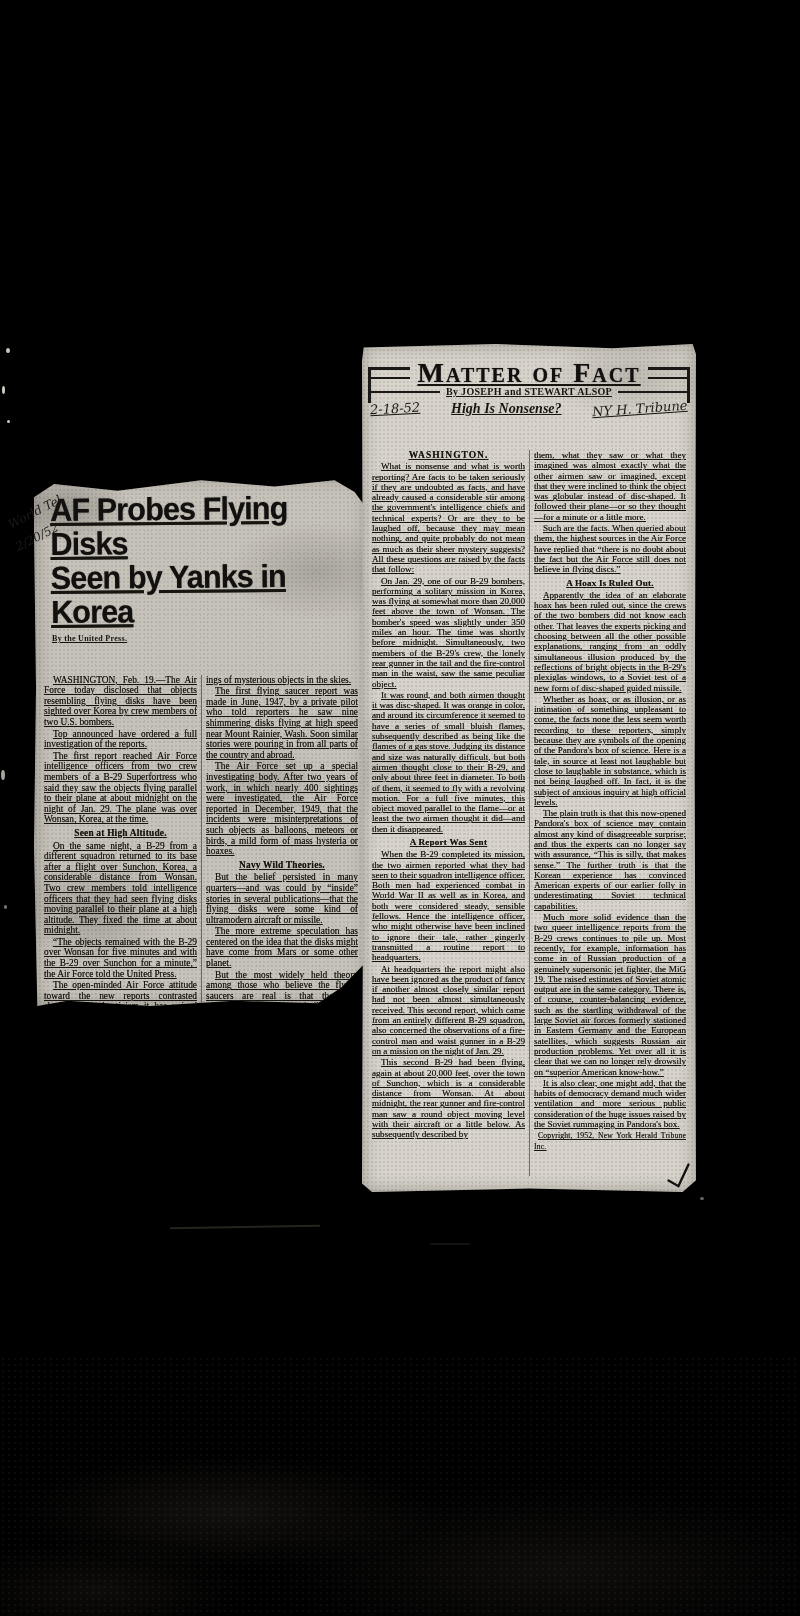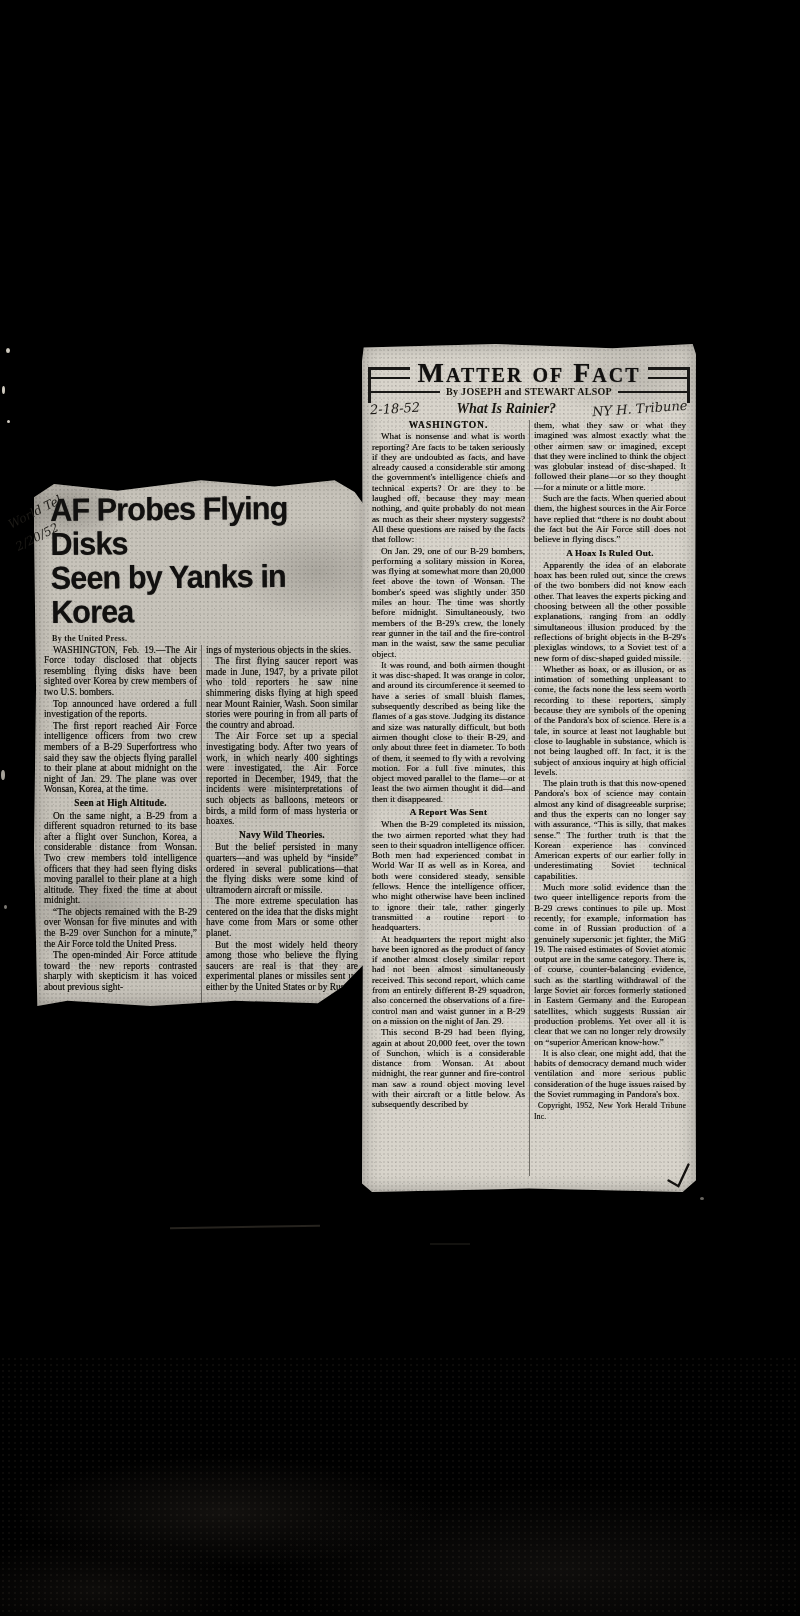--- a/index.html
+++ b/index.html
@@ -38,32 +38,32 @@
 
   #right-clip{left:362px;top:344px;width:334px;height:848px;
     background:
       radial-gradient(ellipse 120px 60px at 80% 4%, rgba(45,42,38,0.16), transparent 70%),
       radial-gradient(ellipse 100px 90px at 12% 50%, rgba(45,42,38,0.12), transparent 70%),
       radial-gradient(ellipse 140px 90px at 78% 78%, rgba(45,42,38,0.13), transparent 70%),
       #d8d4cb;
     clip-path:polygon(0.5% 0.4%,40% 0,75% 0.5%,99% 0,100% 1.2%,99.6% 50%,100% 98.6%,
       96% 100%,50% 99.6%,3% 100%,0 99%,0.4% 55%,0 2%);}
 
-  .clip-inner{position:relative;height:100%;padding:8px 6px;box-sizing:border-box;}
+  .clip-inner{position:relative;height:100%;padding:8px 6px;box-sizing:border-box;text-decoration:underline;}
 
   
   .headline{font-family:"Liberation Sans",sans-serif;font-weight:bold;
     font-size:32px;line-height:1.06;letter-spacing:-1px;color:#121110;
     transform:rotate(-0.5deg) scaleX(0.96);transform-origin:left top;
     margin:10px 0 4px 10px;text-shadow:0 0 1px rgba(0,0,0,0.55);}
   .byline-left{font-weight:bold;font-size:8px;margin:2px 0 2px 12px;
     letter-spacing:0.3px;}
 
   .cols{display:flex;overflow:hidden;}
-  .col{width:50%;padding:0 4px;box-sizing:border-box;overflow:hidden;}
+  .col{width:50%;padding:0 4px;box-sizing:border-box;overflow:hidden;margin-top:30px;}
   .col + .col{border-left:1px solid rgba(25,23,20,0.55);}
 
   .body-text{font-size:9.4px;line-height:10.6px;text-align:justify;
     text-shadow:0 0 0.6px rgba(10,10,8,0.65);}
   #left-clip .cols{height:404px;}
   #right-clip .cols{height:756px;}
   #right-clip .body-text{font-size:9.1px;line-height:10.3px;}
 
   .para{margin:0 0 1px;text-indent:9px;}
   .para.cont{text-indent:0;}
@@ -137,21 +137,21 @@
           <p class="para subhead">Seen at High Altitude.</p>
           <p class="para">On the same night, a B-29 from a different squadron returned to its base after a flight over Sunchon, Korea, a considerable distance from Wonsan. Two crew members told intelligence officers that they had seen flying disks moving parallel to their plane at a high altitude. They fixed the time at about midnight.</p>
           <p class="para">“The objects remained with the B-29 over Wonsan for five minutes and with the B-29 over Sunchon for a minute,” the Air Force told the United Press.</p>
           <p class="para">The open-minded Air Force attitude toward the new reports contrasted sharply with skepticism it has voiced about previous sight-</p>
         </div>
       <div class="col">
           <p class="para cont">ings of mysterious objects in the skies.</p>
           <p class="para">The first flying saucer report was made in June, 1947, by a private pilot who told reporters he saw nine shimmering disks flying at high speed near Mount Rainier, Wash. Soon similar stories were pouring in from all parts of the country and abroad.</p>
           <p class="para">The Air Force set up a special investigating body. After two years of work, in which nearly 400 sightings were investigated, the Air Force reported in December, 1949, that the incidents were misinterpretations of such objects as balloons, meteors or birds, a mild form of mass hysteria or hoaxes.</p>
           <p class="para subhead">Navy Wild Theories.</p>
-          <p class="para">But the belief persisted in many quarters—and was upheld by “inside” ordered in several publications—that the flying disks were some kind of ultramodern aircraft or missile.</p>
+          <p class="para">But the belief persisted in many quarters—and was could by “inside” stories in several publications—that the flying disks were some kind of ultramodern aircraft or missile.</p>
           <p class="para">The more extreme speculation has centered on the idea that the disks might have come from Mars or some other planet.</p>
           <p class="para">But the most widely held theory among those who believe the flying saucers are real is that they are experimental planes or missiles sent up either by the United States or by Russia.</p>
         </div>
     </div>
   </div>
 </div>
 
 <div id="right-clip" class="clipping">
   <div class="clip-inner">
     <div class="mast-row">
@@ -159,21 +159,21 @@
       <span class="mast-title">Matter of Fact</span>
       <span class="mrule mr"></span>
     </div>
     <div class="mast-byline-row">
       <span class="brule"></span>
       <span class="mast-byline">By JOSEPH and STEWART ALSOP</span>
       <span class="brule"></span>
     </div>
     <div class="title-row">
       <span class="hand hand-date">2-18-52</span>
-      <span class="col-title">What Is Rainier?</span>
+      <span class="col-title">High Is Nonsense?</span>
       <span class="hand hand-src">NY H. Tribune</span>
     </div>
     <div class="cols body-text">
       <div class="col">
         <div class="dateline">WASHINGTON.</div>
         <div>
             <p class="para">What is nonsense and what is worth reporting? Are facts to be taken seriously if they are undoubted as facts, and have already caused a considerable stir among the government's intelligence chiefs and technical experts? Or are they to be laughed off, because they may mean nothing, and quite probably do not mean as much as their sheer mystery suggests? All these questions are raised by the facts that follow:</p>
             <p class="para">On Jan. 29, one of our B-29 bombers, performing a solitary mission in Korea, was flying at somewhat more than 20,000 feet above the town of Wonsan. The bomber's speed was slightly under 350 miles an hour. The time was shortly before midnight. Simultaneously, two members of the B-29's crew, the lonely rear gunner in the tail and the fire-control man in the waist, saw the same peculiar object.</p>
             <p class="para">It was round, and both airmen thought it was disc-shaped. It was orange in color, and around its circumference it seemed to have a series of small bluish flames, subsequently described as being like the flames of a gas stove. Judging its distance and size was naturally difficult, but both airmen thought close to their B-29, and only about three feet in diameter. To both of them, it seemed to fly with a revolving motion. For a full five minutes, this object moved parallel to the flame—or at least the two airmen thought it did—and then it disappeared.</p>
             <p class="para subhead">A Report Was Sent</p>

